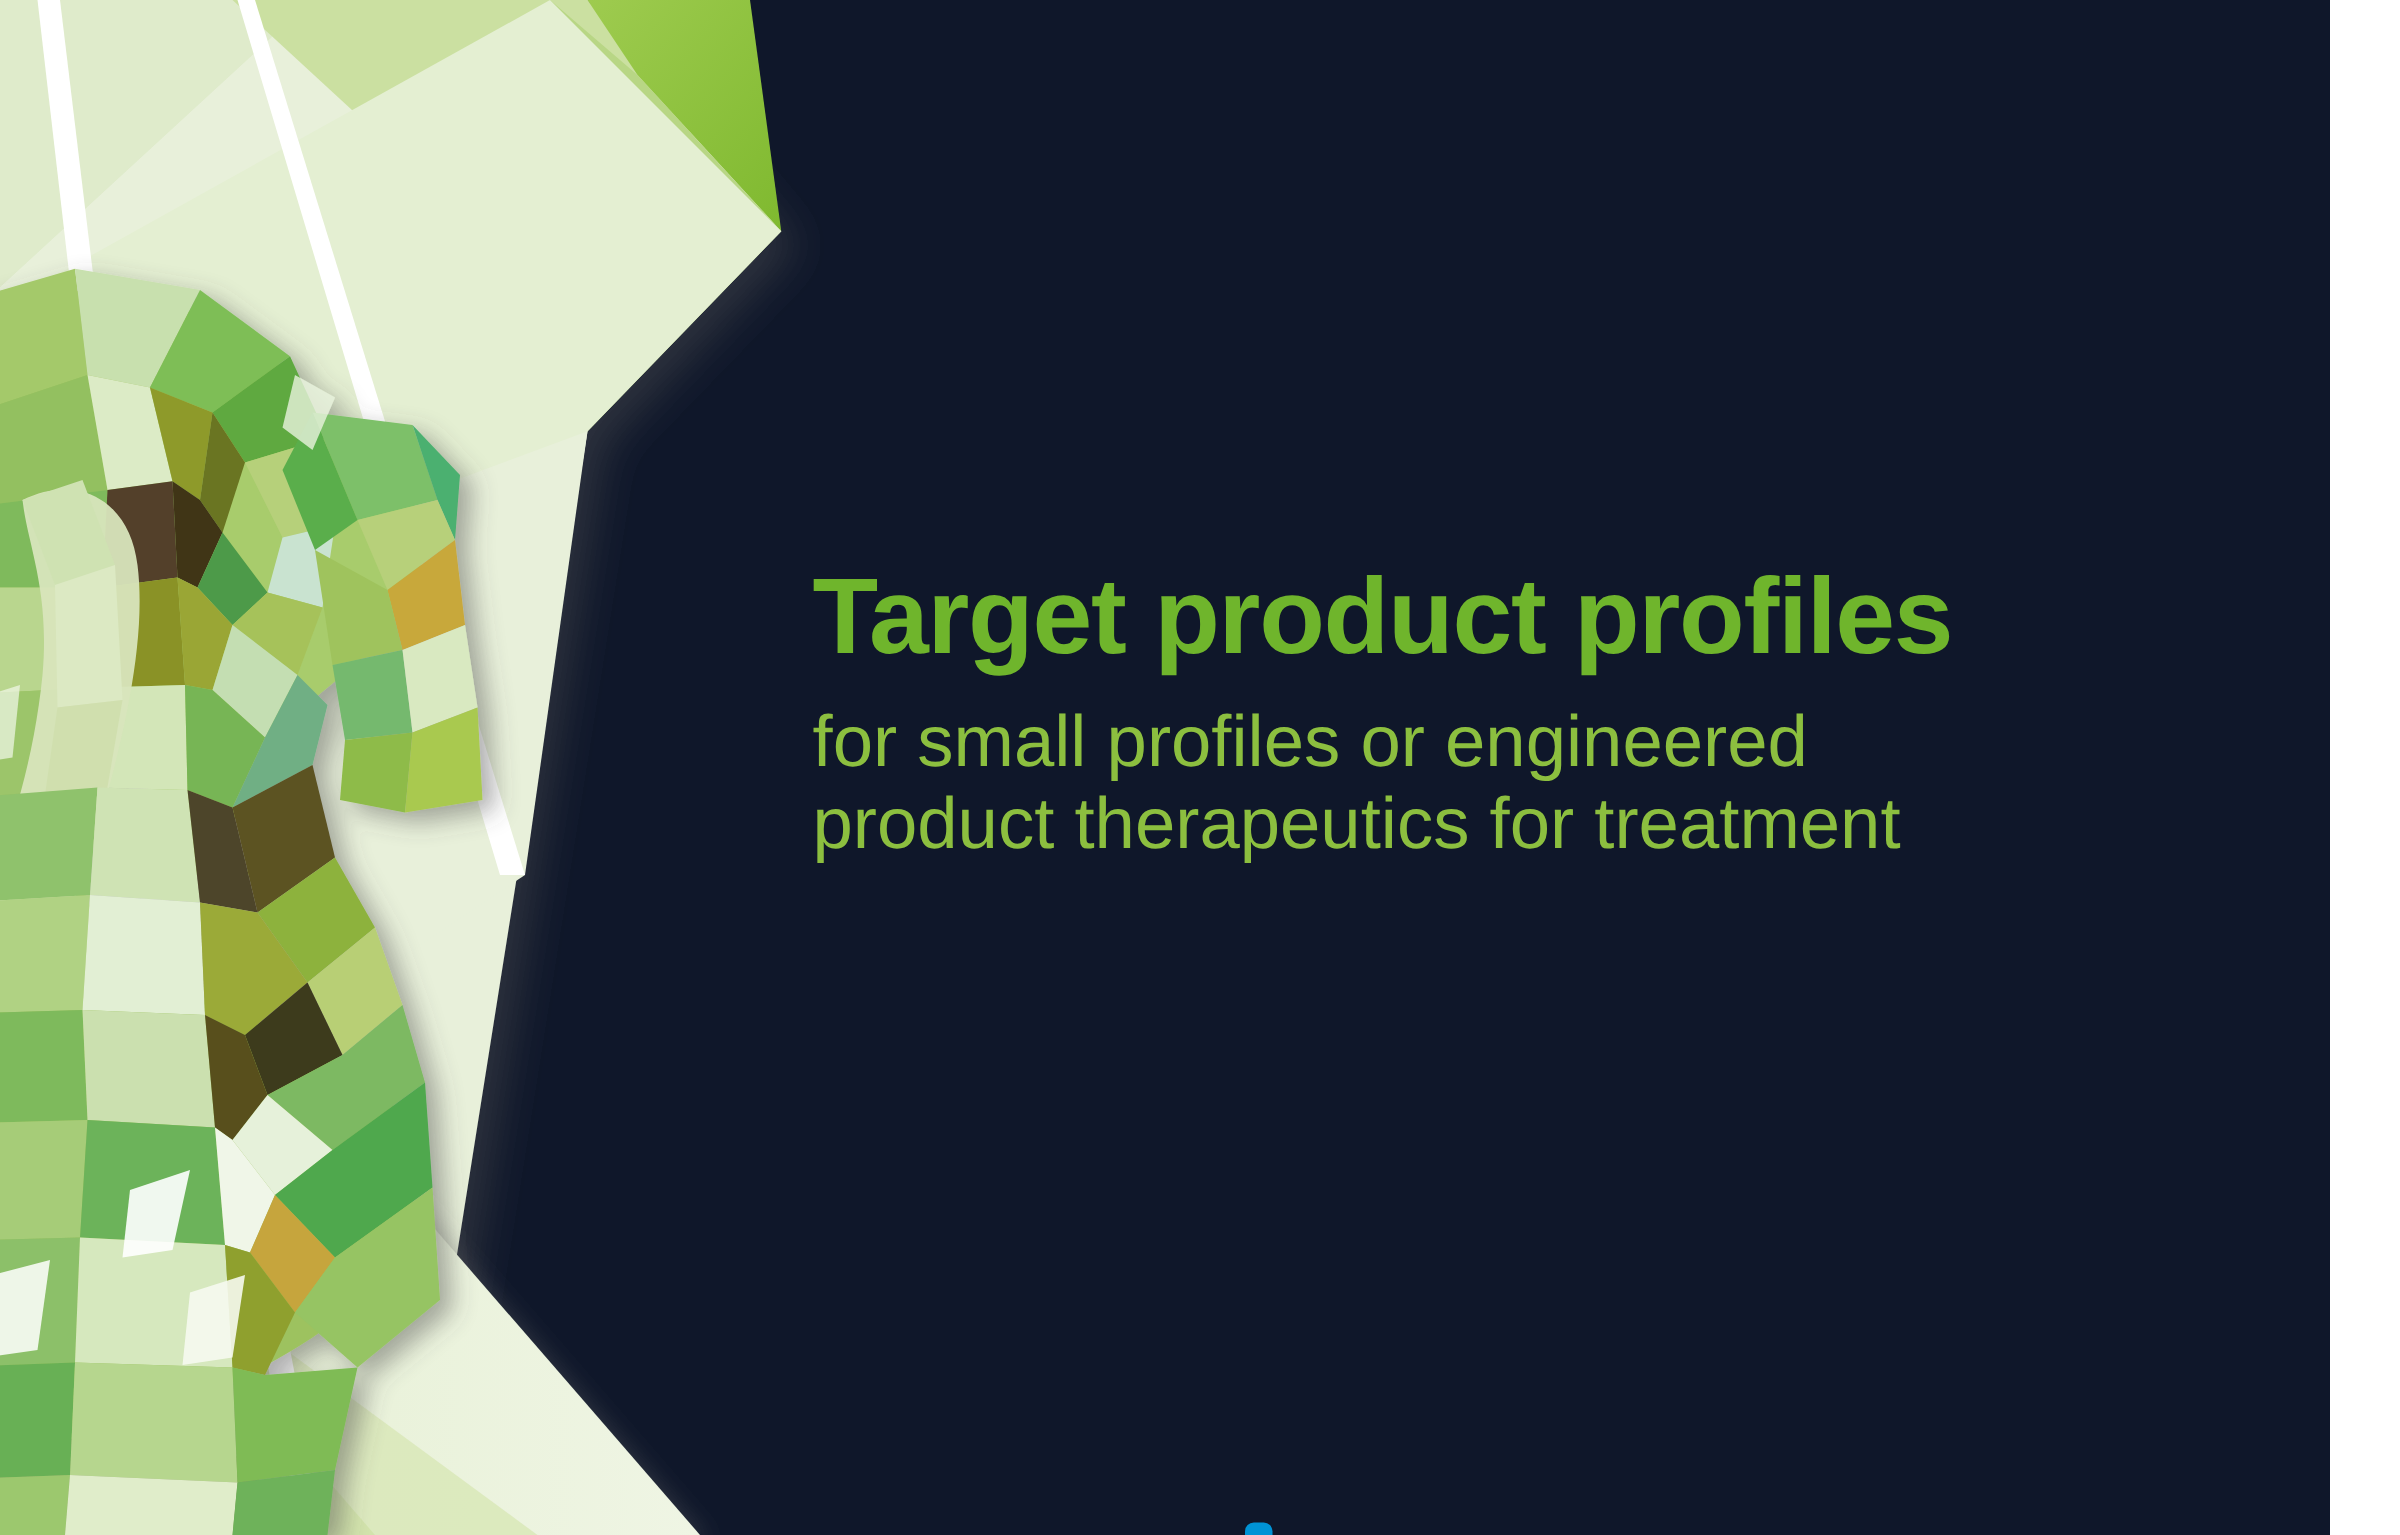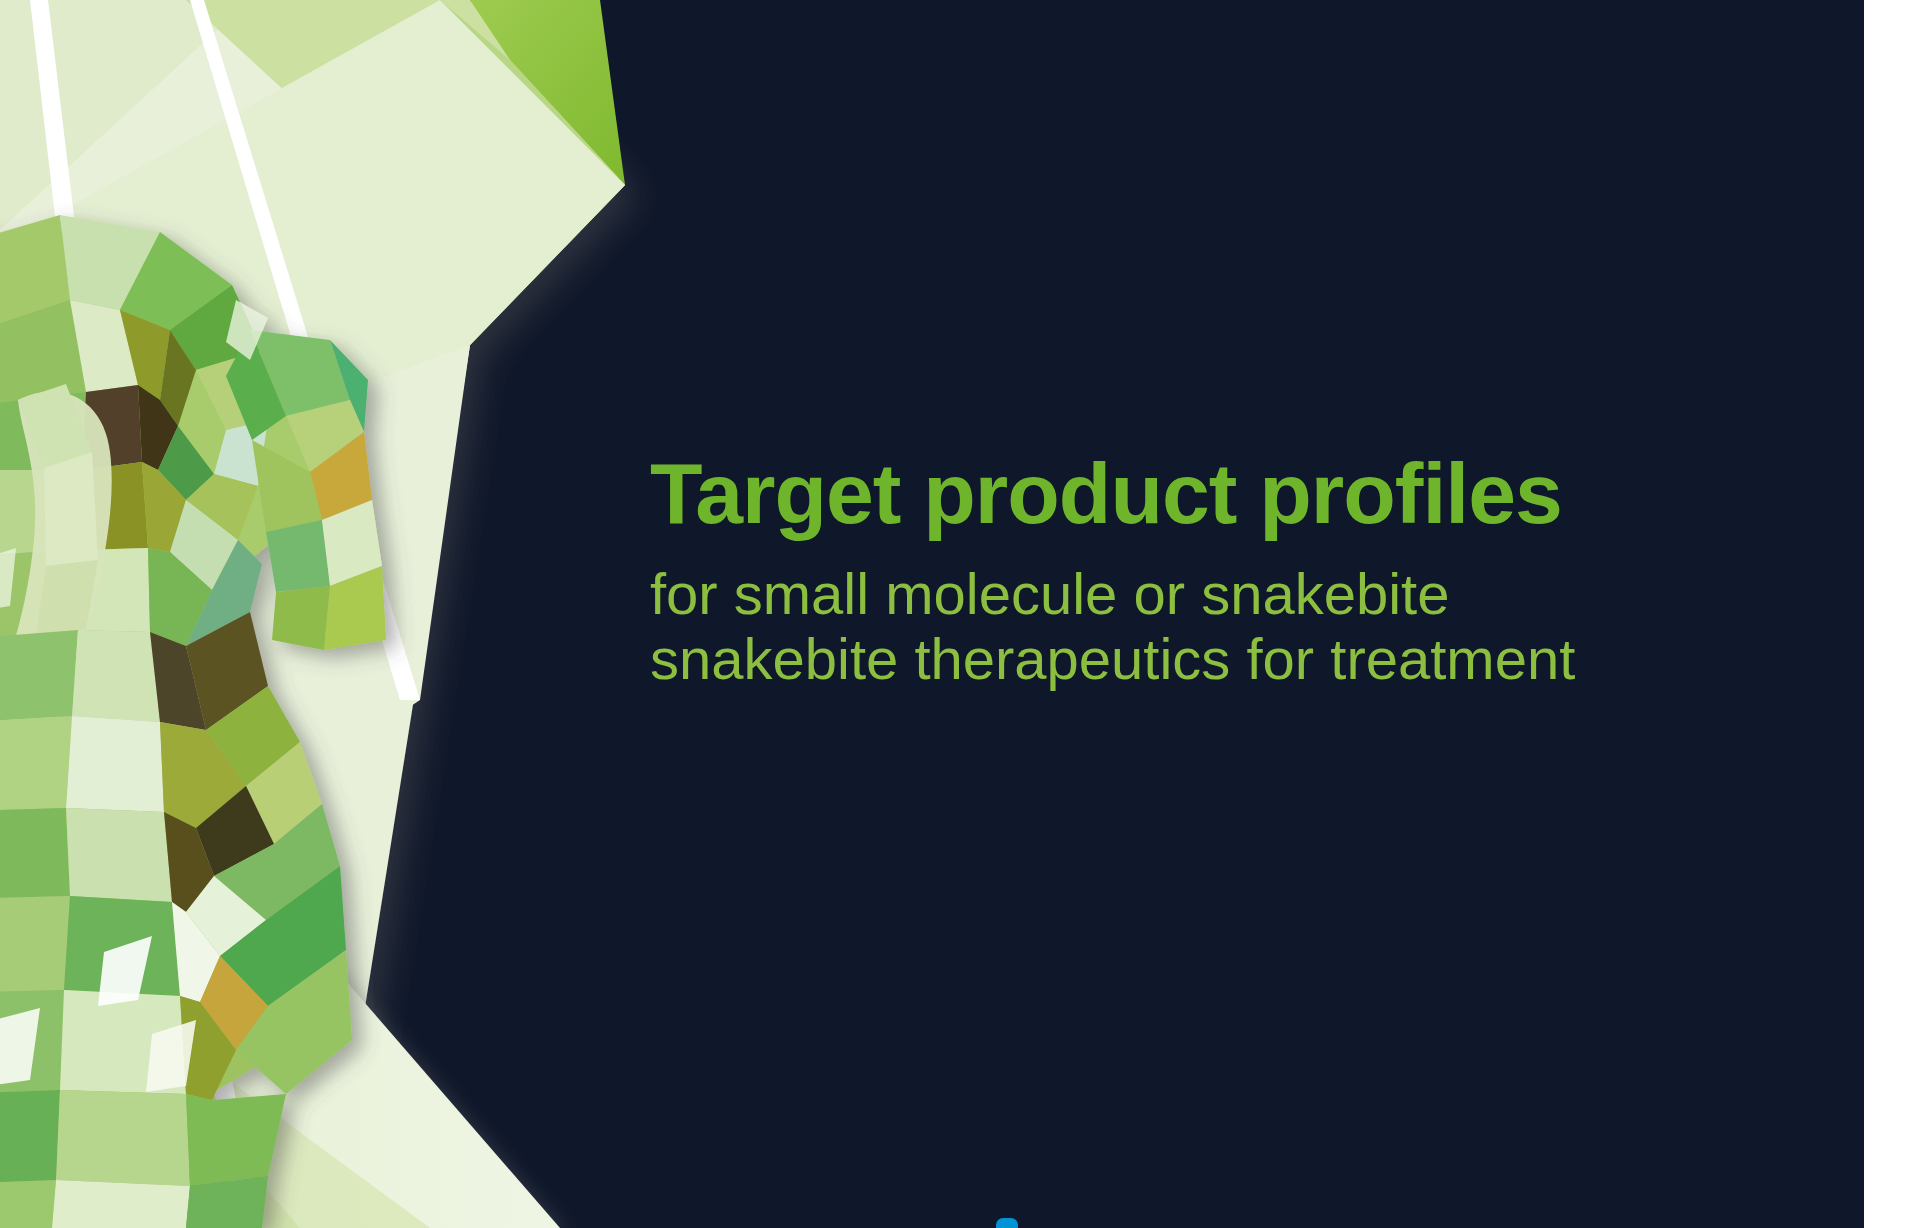--- a/index.html
+++ b/index.html
@@ -241,22 +241,22 @@
         <polygon points="236,300 268,318 250,360 226,342" fill="#E8F3DD" opacity="0.8"></polygon>
         <polygon points="-22,560 16,548 10,606 -28,612" fill="#F2F8EA" opacity="0.7"></polygon>
       </g>
     </svg>
   </div>
 
   <div class="title-block">
     <h1 class="cover-title">Target product profiles</h1>
 
     <div class="cover-subtitle">
-      <span class="sub-line">for small molecule or snakebite</span>
-      <span class="sub-line">snakebite therapeutics for treatment</span>
+      <span class="sub-line">for small profiles or engineered</span>
+      <span class="sub-line">product therapeutics for treatment</span>
     </div>
   </div>
 
   <div class="publisher-logo">
     <div class="logo-dome"></div>
   </div>
 
 </div>
 
 </body></html>

